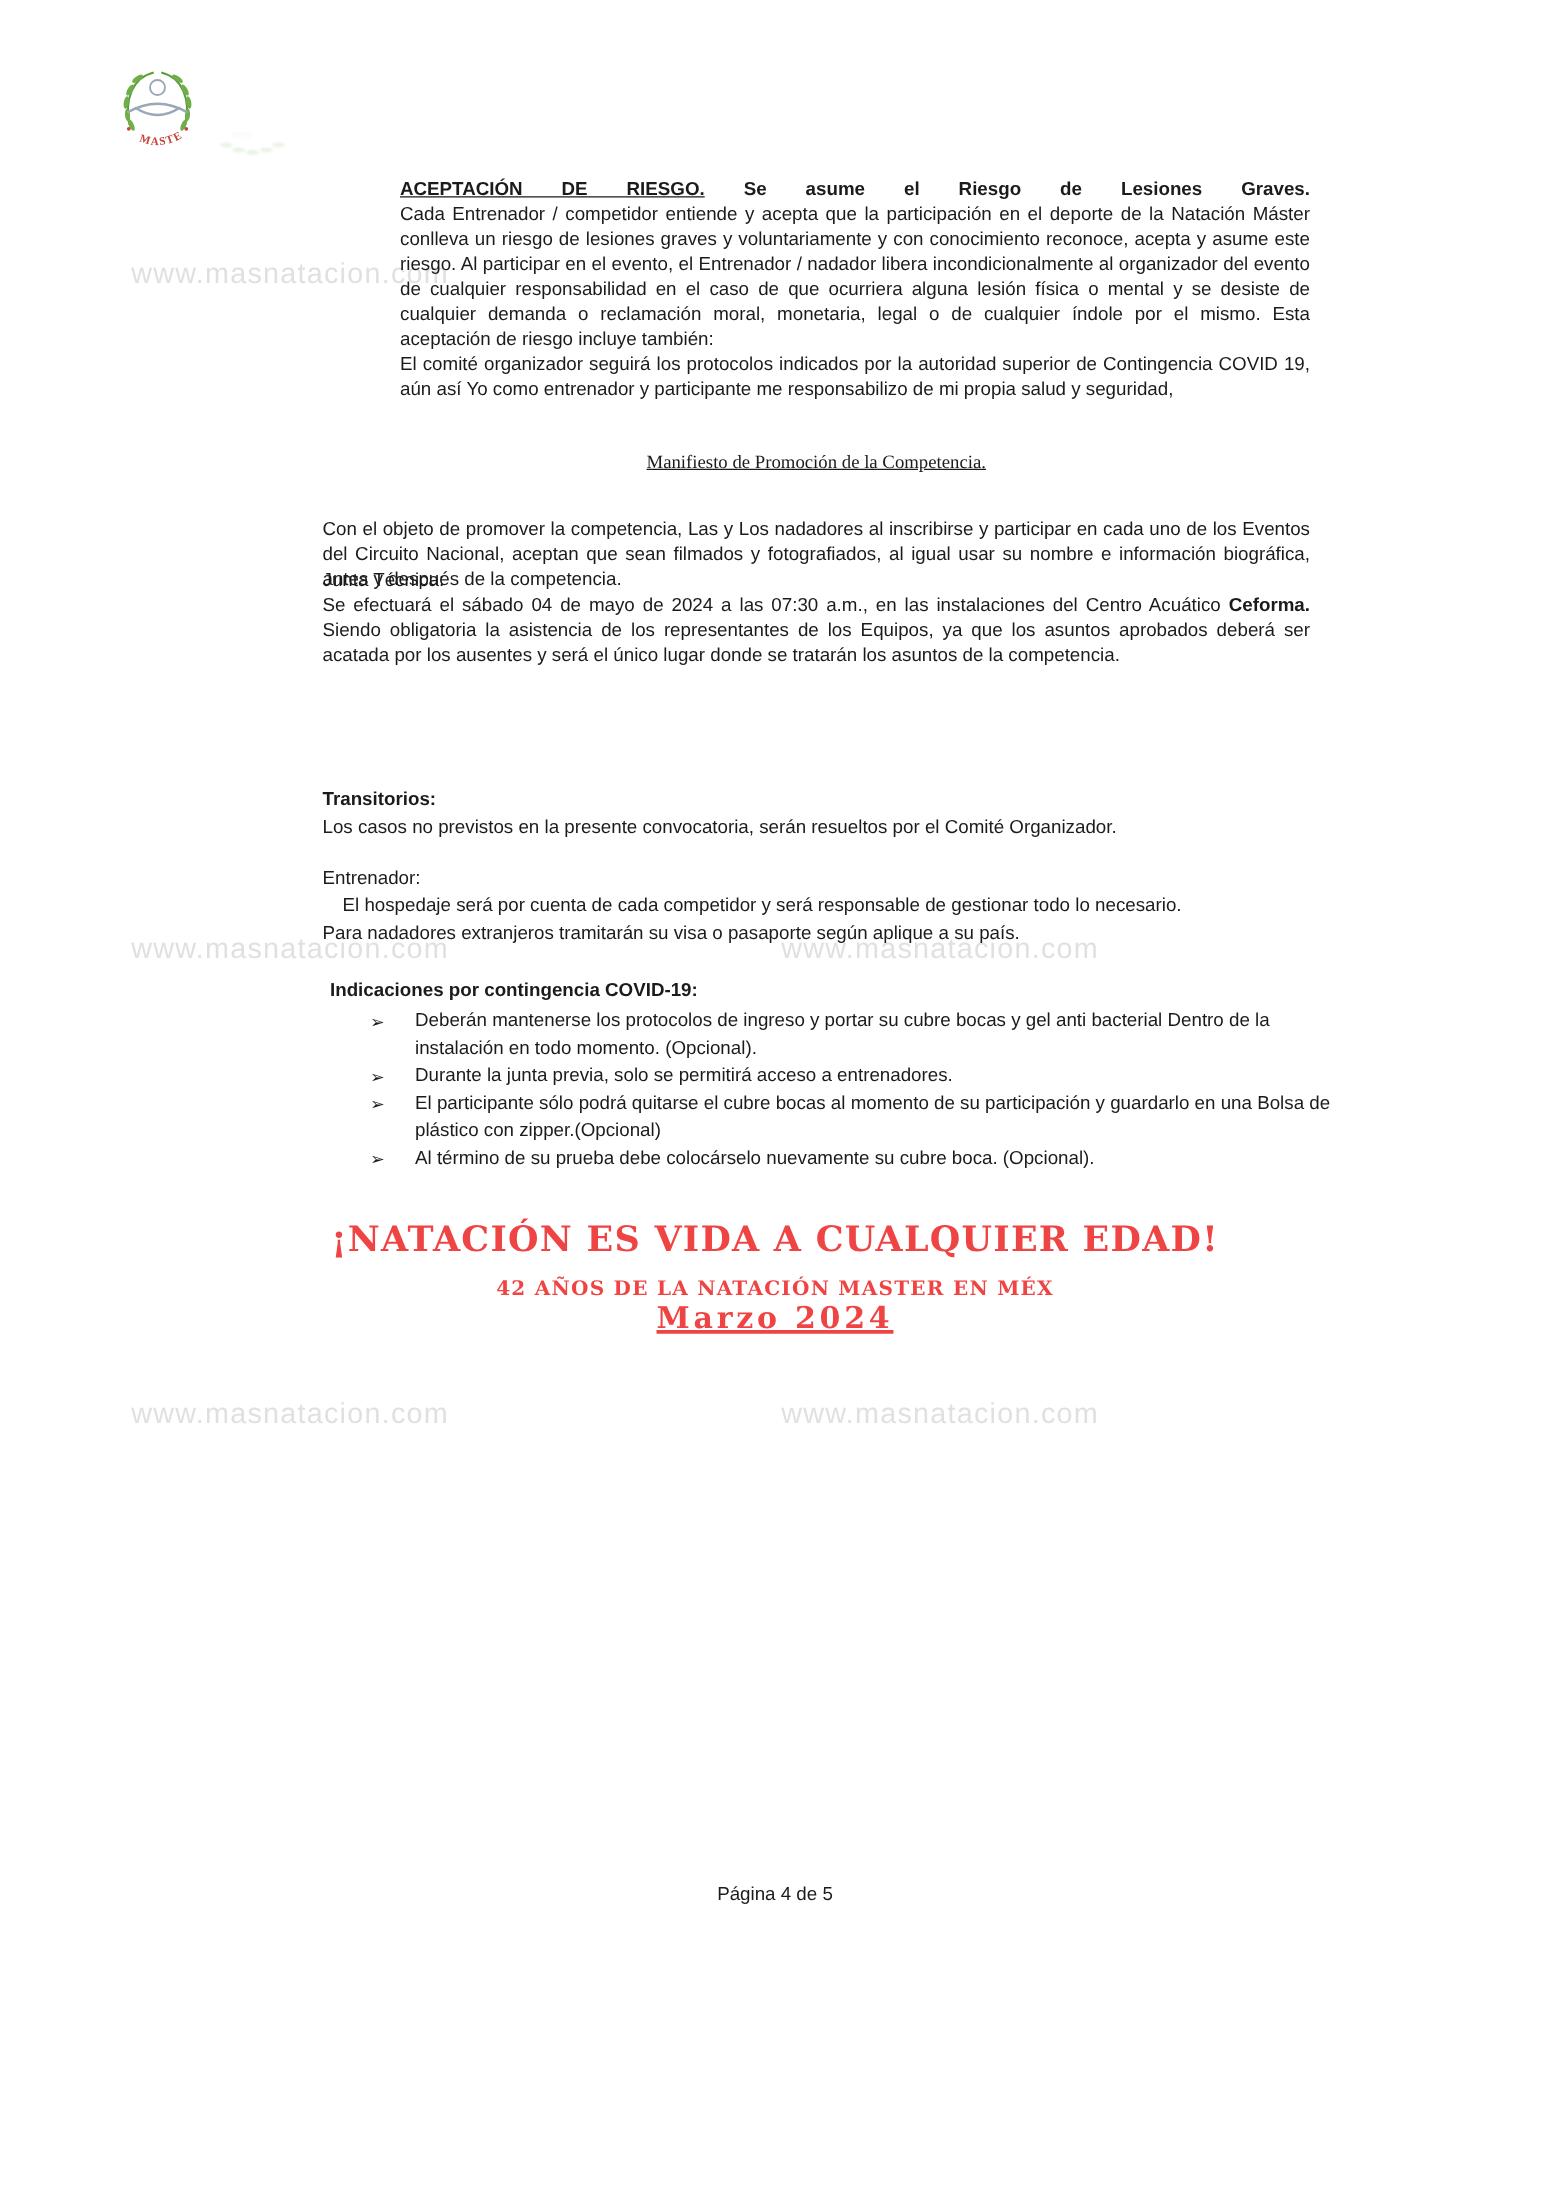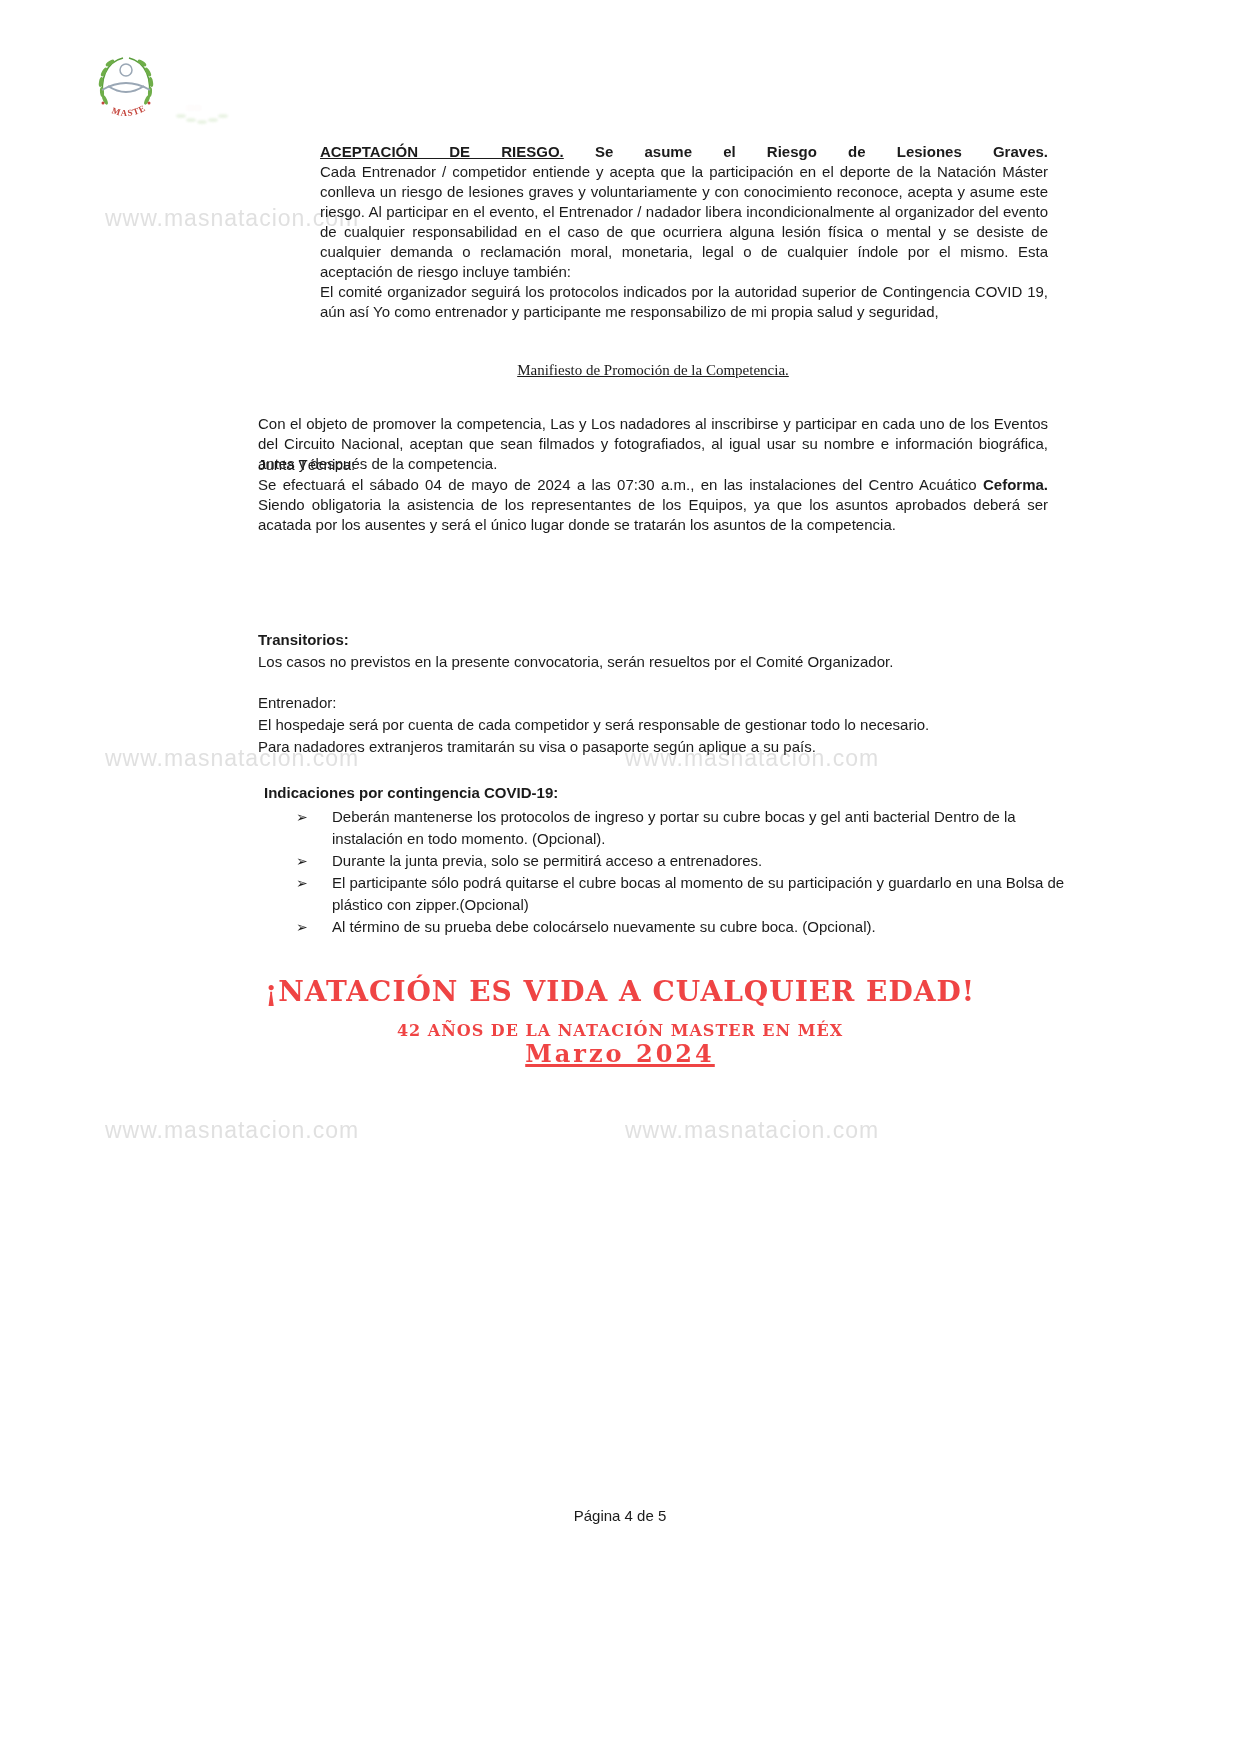--- a/index.html
+++ b/index.html
@@ -103,21 +103,21 @@
       <span>Se efectuará el sábado 04 de mayo de 2024  a las 07:30 a.m., en las instalaciones del Centro Acuático</span>
       <span class="b">Ceforma.</span>
       <span>Siendo obligatoria la asistencia de los representantes de los Equipos, ya que los asuntos aprobados deberá ser acatada por los ausentes y será el único lugar donde se tratarán los asuntos de la competencia.</span>
     </div>
   </div>
 
   <div class="abs b" style="left:258px; top:630px;">Transitorios:</div>
   <div class="abs" style="left:258px; top:652px; width:790px;">Los casos no previstos en la presente convocatoria, serán resueltos por el Comité Organizador.</div>
 
   <div class="abs" style="left:258px; top:693px;">Entrenador:</div>
-  <div class="abs" style="left:258px; top:715px; width:790px;">El hospedaje será por cuenta de cada competidor y será responsable de gestionar todo lo necesario.</div>
+  <div class="abs" style="left:274px; top:715px; width:790px;">El hospedaje será por cuenta de cada competidor y será responsable de gestionar todo lo necesario.</div>
   <div class="abs" style="left:258px; top:737px; width:790px;">Para nadadores extranjeros tramitarán su visa o pasaporte según aplique a su país.</div>
 
   <div class="abs b" style="left:264px; top:783px;text-align:right;">Indicaciones por contingencia COVID-19:</div>
   <div class="abs" style="left:296px; top:806px; width:790px;">
     <div class="bullet-row">
       <span class="bullet-marker">➢</span>
       <span class="bullet-text">Deberán mantenerse los protocolos de ingreso y portar su cubre bocas y gel anti bacterial Dentro de la instalación en todo momento. (Opcional).</span>
     </div>
     <div class="bullet-row">
       <span class="bullet-marker">➢</span>

